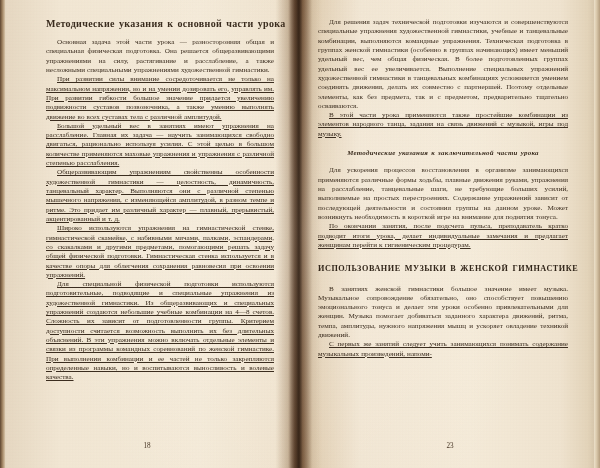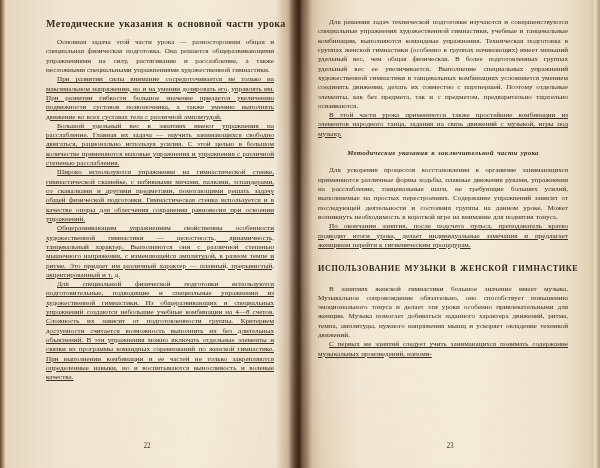--- a/index.html
+++ b/index.html
@@ -156,25 +156,25 @@
 
   <div id="paper-tone"></div>
   <div id="grain"></div>
 
   <div class="page" id="page-left">
     <div class="running-head">Методические указания к основной части урока</div>
     <div class="col-body">
       <p class="para">Основная задача этой части урока — разносторонняя общая и специальная физическая подготовка. Она решается общеразвивающими упражнениями на силу, растягивание и расслабление, а также несложными специальными упражнениями художественной гимнастики.</p>
       <p class="para">При развитии силы внимание сосредоточивается не только на максимальном напряжении, но и на умении дозировать его, управлять им. При развитии гибкости большое значение придается увеличению подвижности суставов позвоночника, а также умению выполнять движение во всех суставах тела с различной амплитудой.</p>
       <p class="para">Большой удельный вес в занятиях имеют упражнения на расслабление. Главная их задача — научить занимающихся свободно двигаться, рационально используя усилия. С этой целью в большом количестве применяются маховые упражнения и упражнения с различной степенью расслабления.</p>
+      <p class="para">Общеразвивающим упражнениям свойственны особенности художественной гимнастики — целостность, динамичность, танцевальный характер. Выполняются они с различной степенью мышечного напряжения, с изменяющейся амплитудой, в разном темпе и ритме. Это придает им различный характер — плавный, прерывистый, акцентированный и т. д.</p>
       <p class="para">Широко используются упражнения на гимнастической стенке, гимнастической скамейке, с набивными мячами, палками, эспандерами, со скакалками и другими предметами, помогающими решать задачу общей физической подготовки. Гимнастическая стенка используется и в качестве опоры для облегчения сохранения равновесия при освоении упражнений.</p>
-      <p class="para">Общеразвивающим упражнениям свойственны особенности художественной гимнастики — целостность, динамичность, танцевальный характер. Выполняются они с различной степенью мышечного напряжения, с изменяющейся амплитудой, в разном темпе и ритме. Это придает им различный характер — плавный, прерывистый, акцентированный и т. д.</p>
       <p class="para">Для специальной физической подготовки используются подготовительные, подводящие и специальные упражнения из художественной гимнастики. Из общеразвивающих и специальных упражнений создаются небольшие учебные комбинации на 4—8 счетов. Сложность их зависит от подготовленности группы. Критерием доступности считается возможность выполнить их без длительных объяснений. В эти упражнения можно включать отдельные элементы и связки из программы командных соревнований по женской гимнастике. При выполнении комбинации и ее частей не только закрепляются определенные навыки, но и воспитываются выносливость и волевые качества.</p>
     </div>
-    <div class="folio">22</div>
+    <div class="folio">18</div>
   </div>
 
   <div class="page" id="page-right">
     <div class="col-body">
       <p class="para">Для решения задач технической подготовки изучаются и совершенствуются специальные упражнения художественной гимнастики, учебные и танцевальные комбинации, выполняются командные упражнения. Техническая подготовка в группах женской гимнастики (особенно в группах начинающих) имеет меньший удельный вес, чем общая физическая. В более подготовленных группах удельный вес ее увеличивается. Выполнение специальных упражнений художественной гимнастики в танцевальных комбинациях усложняется умением соединять движения, делать их совместно с партнершей. Поэтому отдельные элементы, как без предмета, так и с предметом, предварительно тщательно осваиваются.</p>
       <p class="para">В этой части урока применяются также простейшие комбинации из элементов народного танца, задания на связь движений с музыкой, игры под музыку.</p>
 
       <div class="sub-head">Методические указания к заключительной части урока</div>
 
       <p class="para">Для ускорения процессов восстановления в организме занимающихся применяются различные формы ходьбы, плавные движения руками, упражнения на расслабление, танцевальные шаги, не требующие больших усилий, выполняемые на простых перестроениях. Содержание упражнений зависит от последующей деятельности и состояния группы на данном уроке. Может возникнуть необходимость в короткой игре на внимание для поднятия тонуса.</p>

